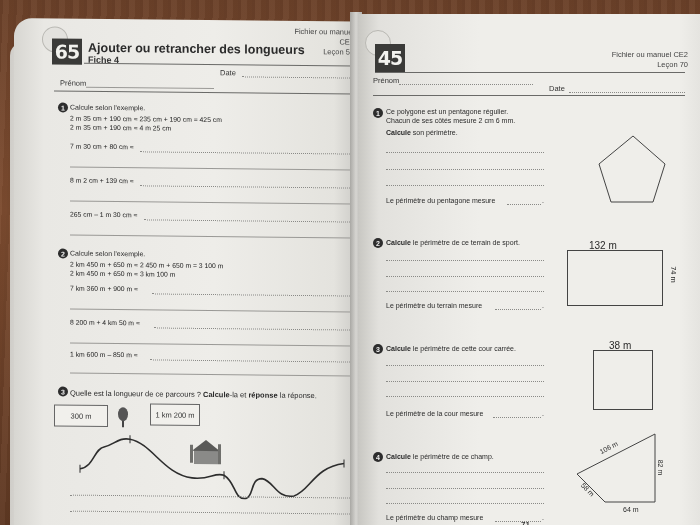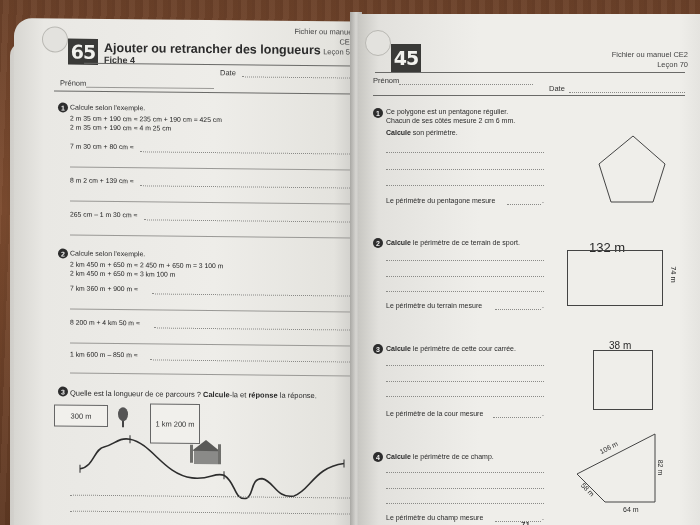--- a/index.html
+++ b/index.html
@@ -42,21 +42,20 @@
     .lesson-head {
       position: absolute; display: flex; align-items: flex-end;
     }
     .lesson-num {
       background: #3a3a38; color: #f2f2ee;
       font-family: "DejaVu Sans", sans-serif;
       font-weight: bold; font-size: 19px;
       width: 30px; height: 26px;
       display: flex; align-items: center; justify-content: center;
       letter-spacing: -1px;
-      margin-left: 16px;
     }
     .seal {
       position: absolute; width: 26px; height: 26px; border-radius: 50%;
       border: 1px solid #b9b8b3; background: #e3e2de;
     }
     .lesson-title {
       font-weight: bold; color: #2b2b2b; font-size: 12.5px; margin-left: 6px;
     }
     .lesson-sub { font-size: 9px; color: #333; margin-left: 6px; font-weight: bold; }
     .ref {
@@ -150,21 +149,21 @@
 
     <div class="txt ex" style="left:56px; top:332px;">1 km 600 m – 850 m =</div>
     <div class="dotline" style="left:136px; top:340px; width:202px;"></div>
     <div class="solidline" style="left:56px; top:354px; width:282px;"></div>
 
     <div class="qnum" style="left:44px; top:368px;">3</div>
     <div class="txt" style="left:56px; top:370px; font-size:7.5px;">
       <span>Quelle est la longueur de ce parcours ? </span><b>Calcule</b><span>-la et </span><b>réponse</b><span> la réponse.</span>
     </div>
     <div class="box" style="left:40px; top:386px; width:54px; height:22px;">300 m</div>
-    <div class="box" style="left:136px; top:384px; width:50px; height:40px;">1 km 200 m</div>
+    <div class="box" style="left:136px; top:384px; width:50px; height:22px;">1 km 200 m</div>
 
     <svg style="left:0; top:0;" width="340" height="520">
 
       <g>
         <rect x="108" y="400" width="2" height="8" fill="#444"></rect>
         <ellipse cx="109" cy="395" rx="5" ry="7" fill="#555"></ellipse>
       </g>
 
       <g>
         <rect x="180" y="430" width="24" height="14" fill="#8a8a88"></rect>
@@ -216,21 +215,21 @@
     </svg>
 
     <div class="qnum" style="left:14px; top:224px;">2</div>
     <div class="txt" style="left:27px; top:225px;"><b>Calcule</b><span> le périmètre de ce terrain de sport.</span></div>
     <div class="dotline" style="left:27px; top:246px; width:158px;"></div>
     <div class="dotline" style="left:27px; top:262px; width:158px;"></div>
     <div class="dotline" style="left:27px; top:277px; width:158px;"></div>
     <div class="txt" style="left:27px; top:288px;">Le périmètre du terrain mesure</div>
     <div class="dotline" style="left:136px; top:295px; width:46px;"></div>
     <div class="txt" style="left:183px; top:288px;">.</div>
-    <div class="txt" style="left:230px; top:226px; font-size:13px;">132 m</div>
+    <div class="txt" style="left:230px; top:226px; font-size:10px;">132 m</div>
     <div style="position:absolute; left:208px; top:236px; width:96px; height:56px; border:1px solid #444;"></div>
     <div class="txt" style="left:306px; top:256px; font-size:7.5px; transform:rotate(90deg);">74 m</div>
 
     <div class="qnum" style="left:14px; top:330px;">3</div>
     <div class="txt" style="left:27px; top:331px;"><b>Calcule</b><span> le périmètre de cette cour carrée.</span></div>
     <div class="dotline" style="left:27px; top:351px; width:158px;"></div>
     <div class="dotline" style="left:27px; top:367px; width:158px;"></div>
     <div class="dotline" style="left:27px; top:382px; width:158px;"></div>
     <div class="txt" style="left:27px; top:396px;">Le périmètre de la cour mesure</div>
     <div class="dotline" style="left:134px; top:403px; width:48px;"></div>

